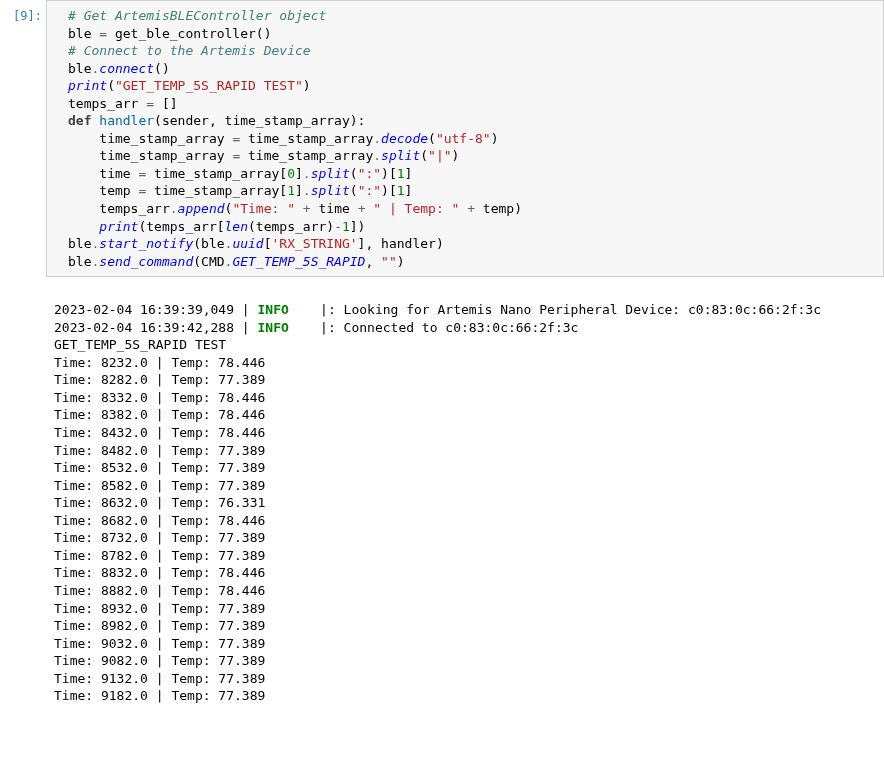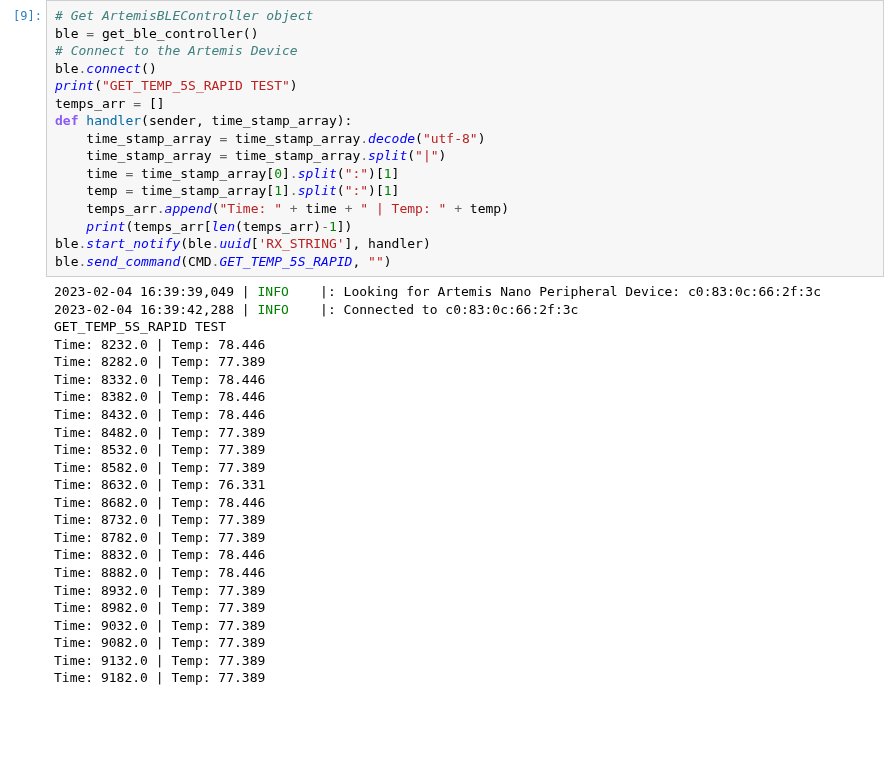--- a/index.html
+++ b/index.html
@@ -26,41 +26,41 @@
     padding-right: 4px;
     padding-top: 8px;
     color: #307fc1;
     font-family: inherit;
     font-size: 12px;
   }
   .input-area {
     flex: 1;
     border: 1px solid #cfcfcf;
     background: #f7f7f7;
-    padding: 6px 8px;
+    padding: 6px 21px;
     white-space: pre;
     overflow-x: auto;
-    margin-bottom: 0;
+    margin-bottom: 18px;
   }
   .output-area {
     flex: 1;
     padding: 6px 8px;
     white-space: pre;
     overflow-x: auto;
     color: #000;
   }
   .line { display: block; white-space: pre; }
   .c-comment { color: #408080; font-style: italic; }
   .c-op { color: #666666; }
   .c-call { color: #0000ff; font-style: italic; }
   .c-str { color: #ba2121; }
   .c-num { color: #008000; }
-  .c-kw { color: #8b5cf6; font-weight: bold; }
+  .c-kw { color: #404040; font-weight: bold; }
   .c-def { color: #0369a1; }
-  .o-info { color: #008000; font-weight: normal; }
+  .o-info { color: #008000; font-weight: bold; }
 </style>
 </head>
 <body>
 
 <div class="notebook">
 
   <div class="cell">
     <div class="prompt-col">[9]:</div>
     <div class="input-area"><span class="line"><span class="c-comment"># Get ArtemisBLEController object</span></span><span class="line"><span>ble </span><span class="c-op">=</span><span> get_ble_controller()</span></span><span class="line"></span><span class="line"><span class="c-comment"># Connect to the Artemis Device</span></span><span class="line"><span>ble</span><span class="c-op">.</span><span class="c-call">connect</span><span>()</span></span><span class="line"></span><span class="line"><span class="c-call">print</span><span>(</span><span class="c-str">"GET_TEMP_5S_RAPID TEST"</span><span>)</span></span><span class="line"></span><span class="line"><span>temps_arr </span><span class="c-op">=</span><span> []</span></span><span class="line"></span><span class="line"><span class="c-kw">def</span><span> </span><span class="c-def">handler</span><span>(sender, time_stamp_array):</span></span><span class="line"><span>    </span><span>time_stamp_array </span><span class="c-op">=</span><span> time_stamp_array</span><span class="c-op">.</span><span class="c-call">decode</span><span>(</span><span class="c-str">"utf-8"</span><span>)</span></span><span class="line"><span>    </span><span>time_stamp_array </span><span class="c-op">=</span><span> time_stamp_array</span><span class="c-op">.</span><span class="c-call">split</span><span>(</span><span class="c-str">"|"</span><span>)</span></span><span class="line"><span>    </span><span>time </span><span class="c-op">=</span><span> time_stamp_array[</span><span class="c-num">0</span><span>]</span><span class="c-op">.</span><span class="c-call">split</span><span>(</span><span class="c-str">":"</span><span>)[</span><span class="c-num">1</span><span>]</span></span><span class="line"><span>    </span><span>temp </span><span class="c-op">=</span><span> time_stamp_array[</span><span class="c-num">1</span><span>]</span><span class="c-op">.</span><span class="c-call">split</span><span>(</span><span class="c-str">":"</span><span>)[</span><span class="c-num">1</span><span>]</span></span><span class="line"><span>    </span><span>temps_arr</span><span class="c-op">.</span><span class="c-call">append</span><span>(</span><span class="c-str">"Time: "</span><span> </span><span class="c-op">+</span><span> time </span><span class="c-op">+</span><span> </span><span class="c-str">" | Temp: "</span><span> </span><span class="c-op">+</span><span> temp)</span></span><span class="line"><span>    </span><span class="c-call">print</span><span>(temps_arr[</span><span class="c-call">len</span><span>(temps_arr)</span><span class="c-op">-</span><span class="c-num">1</span><span>])</span></span><span class="line"></span><span class="line"><span>ble</span><span class="c-op">.</span><span class="c-call">start_notify</span><span>(ble</span><span class="c-op">.</span><span class="c-call">uuid</span><span>[</span><span class="c-str">'RX_STRING'</span><span>], handler)</span></span><span class="line"></span><span class="line"><span>ble</span><span class="c-op">.</span><span class="c-call">send_command</span><span>(CMD</span><span class="c-op">.</span><span class="c-call">GET_TEMP_5S_RAPID</span><span>, </span><span class="c-str">""</span><span>)</span></span></div>
   </div>

